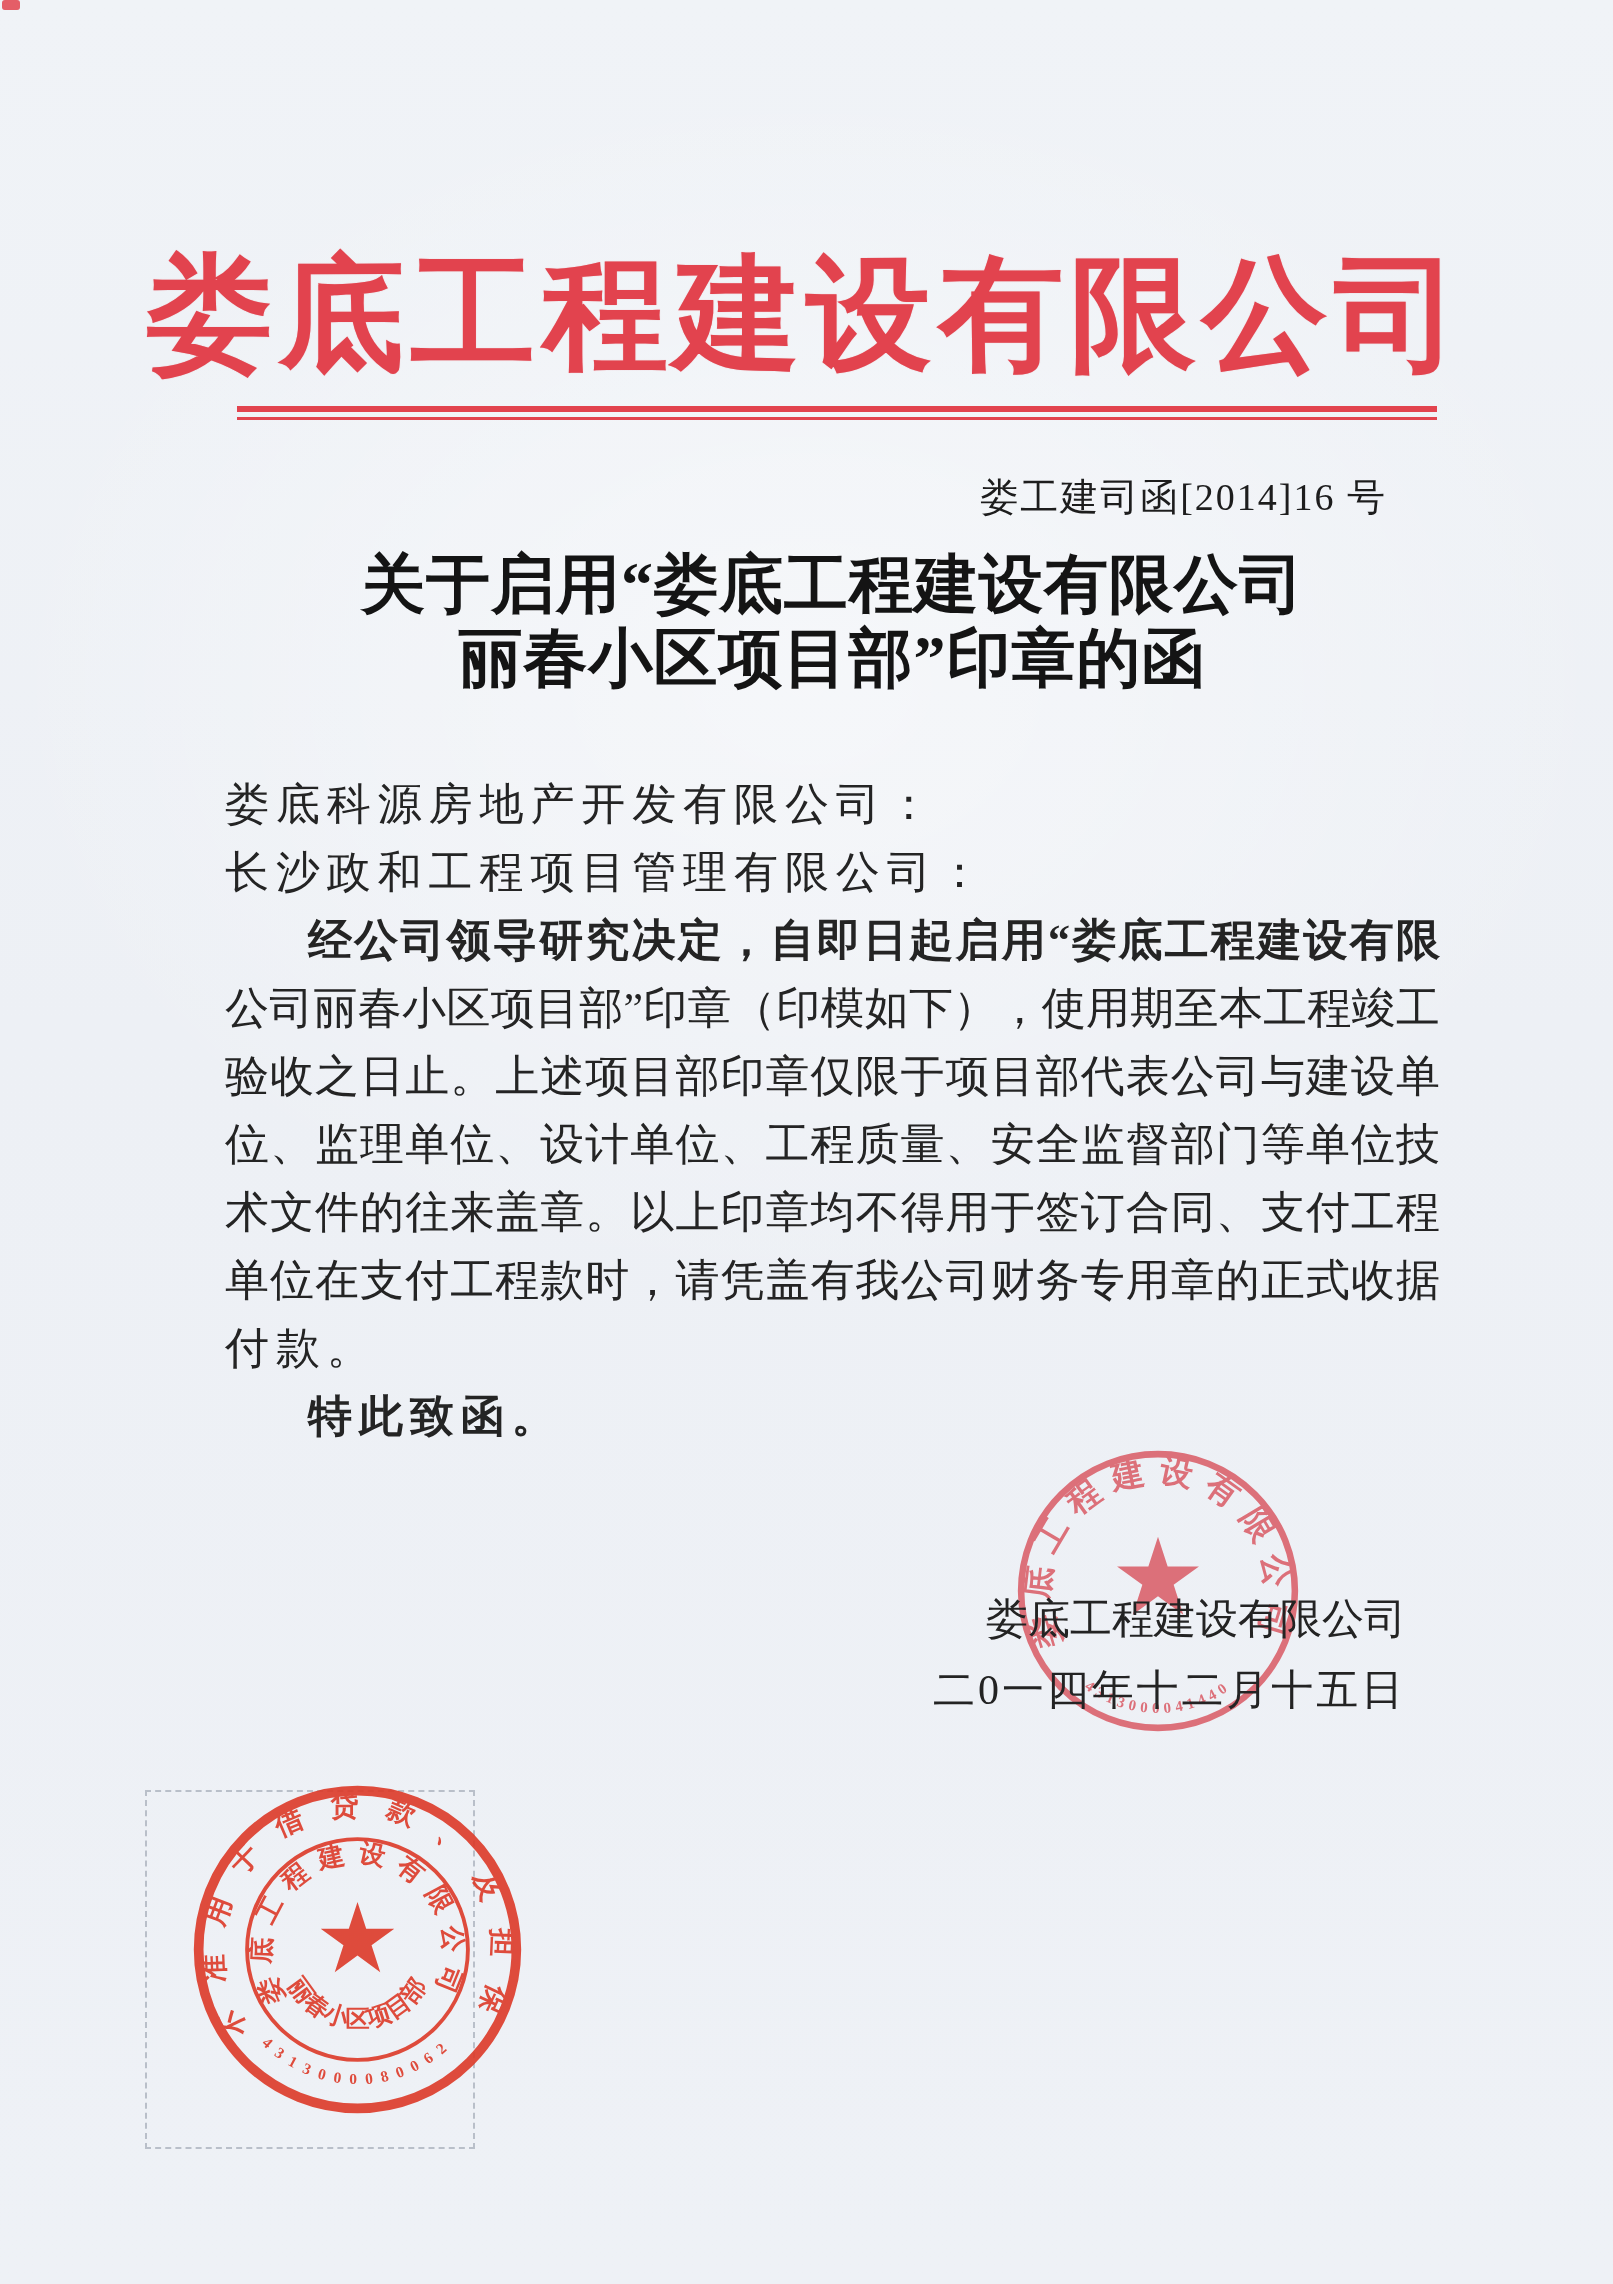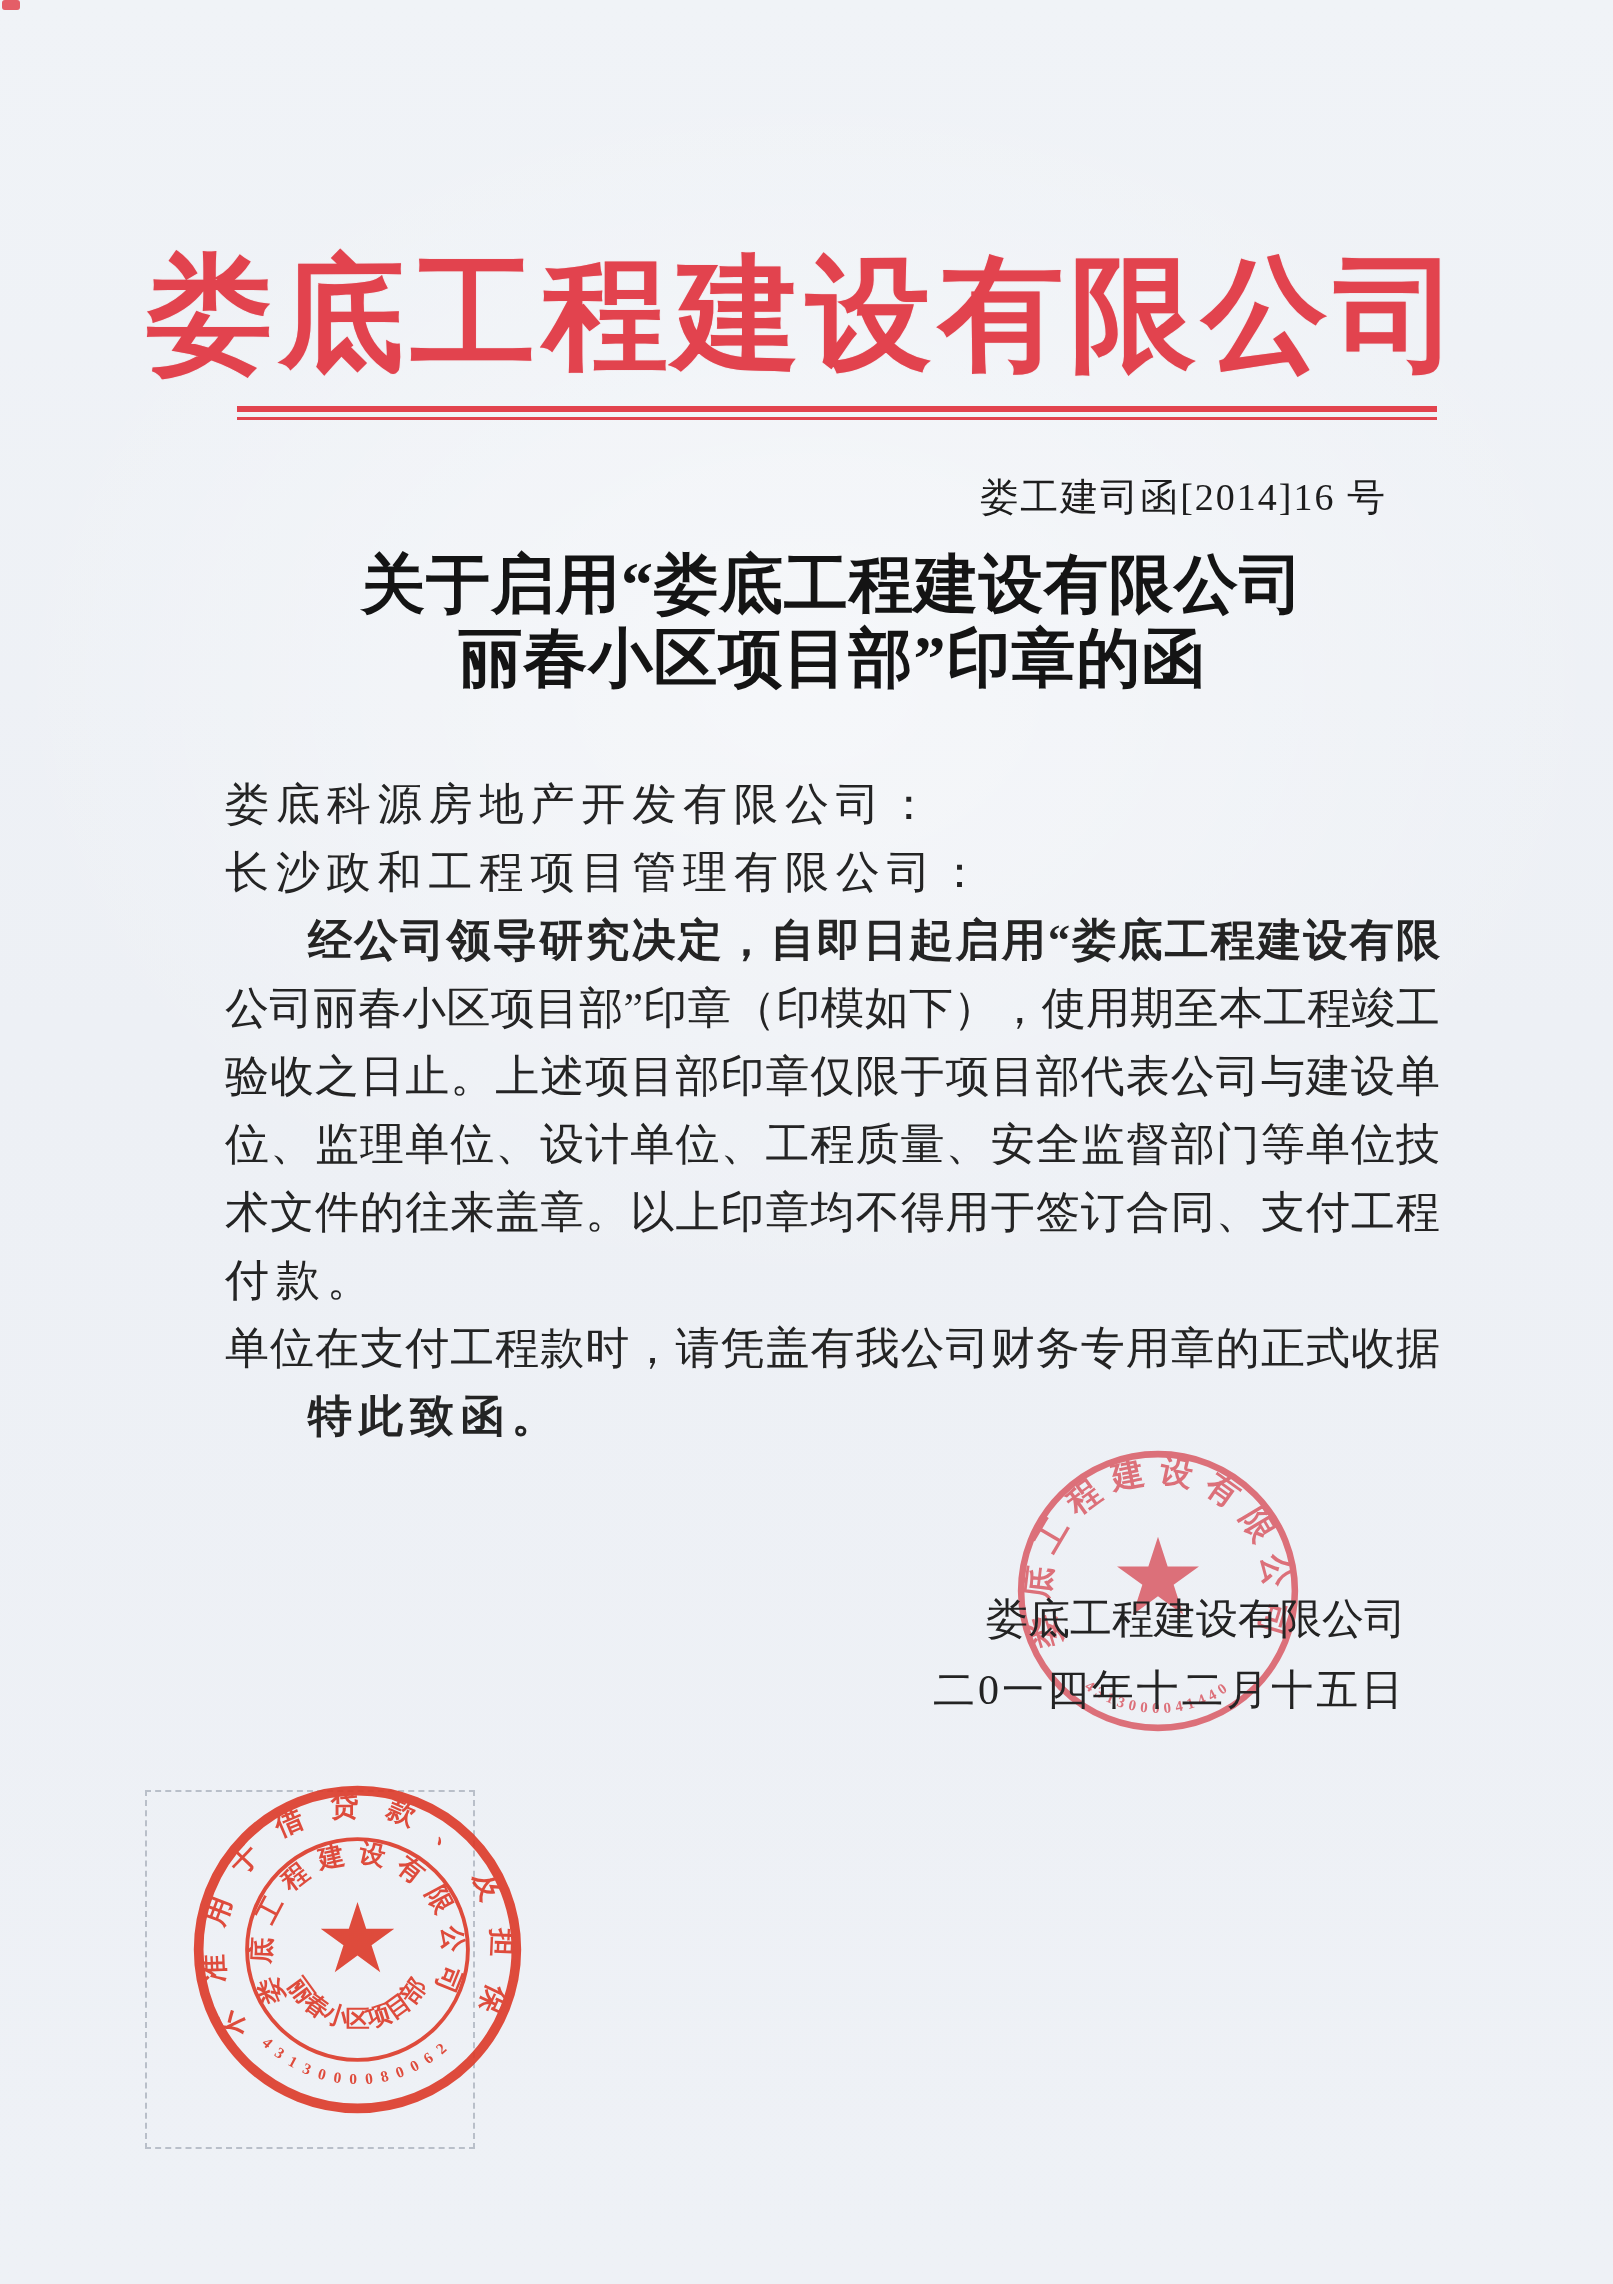--- a/index.html
+++ b/index.html
@@ -106,22 +106,22 @@
   </div>
 
   <div class="body-block">
     <div class="line">娄底科源房地产开发有限公司：</div>
     <div class="line">长沙政和工程项目管理有限公司：</div>
     <div class="line fill indent">经公司领导研究决定，自即日起启用“娄底工程建设有限</div>
     <div class="line fill">公司丽春小区项目部”印章（印模如下），使用期至本工程竣工</div>
     <div class="line fill">验收之日止。上述项目部印章仅限于项目部代表公司与建设单</div>
     <div class="line fill">位、监理单位、设计单位、工程质量、安全监督部门等单位技</div>
     <div class="line fill">术文件的往来盖章。以上印章均不得用于签订合同、支付工程</div>
+    <div class="line fill">单位在支付工程款时，请凭盖有我公司财务专用章的正式收据</div>
     <div class="line">付款。</div>
-    <div class="line fill">单位在支付工程款时，请凭盖有我公司财务专用章的正式收据</div>
     <div class="line indent">特此致函。</div>
   </div>
 
   <div class="dashed-box"></div>
 
   <svg class="seal seal-left" viewBox="0 0 350 350">
     <defs>
       <path id="ls-outer" d="M 175 314 A 139 139 0 1 1 175 36 A 139 139 0 1 1 175 314"></path>
       <path id="ls-inner" d="M 175 265 A 90 90 0 1 1 175 85 A 90 90 0 1 1 175 265"></path>
       <path id="ls-dept" d="M 102.5 208.8 A 80 80 0 0 0 247.5 208.8"></path>

